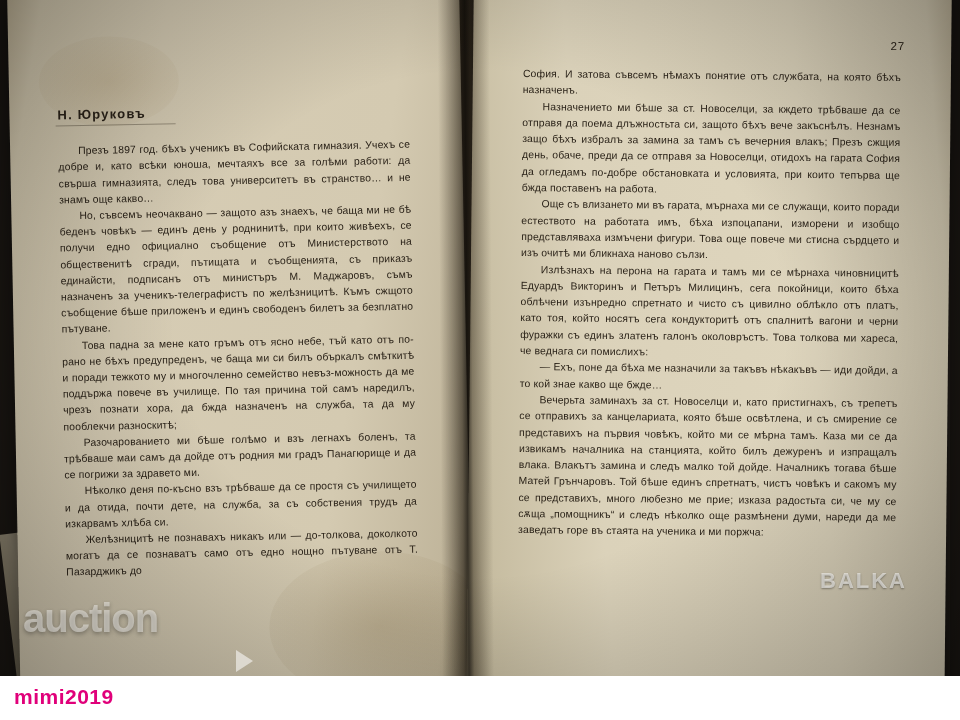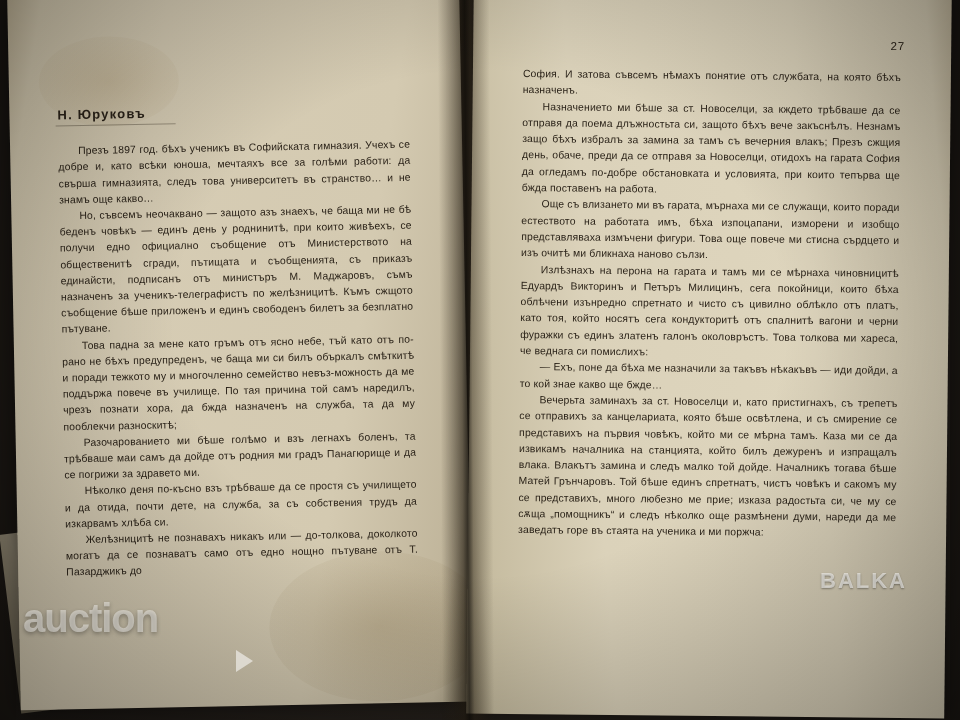--- a/index.html
+++ b/index.html
@@ -274,14 +274,17 @@
 
     <div class="gutter"></div>
   </div>
 
   <div class="vignette"></div>
 
   <div class="wm-balka">BALKA</div>
   <div class="wm-auction">auction</div>
   <div class="wm-play"></div>
 
+  <div class="wm-bar">
+    <span>mimi2019</span>
+  </div>
 
 </div>
 
 </body></html>

